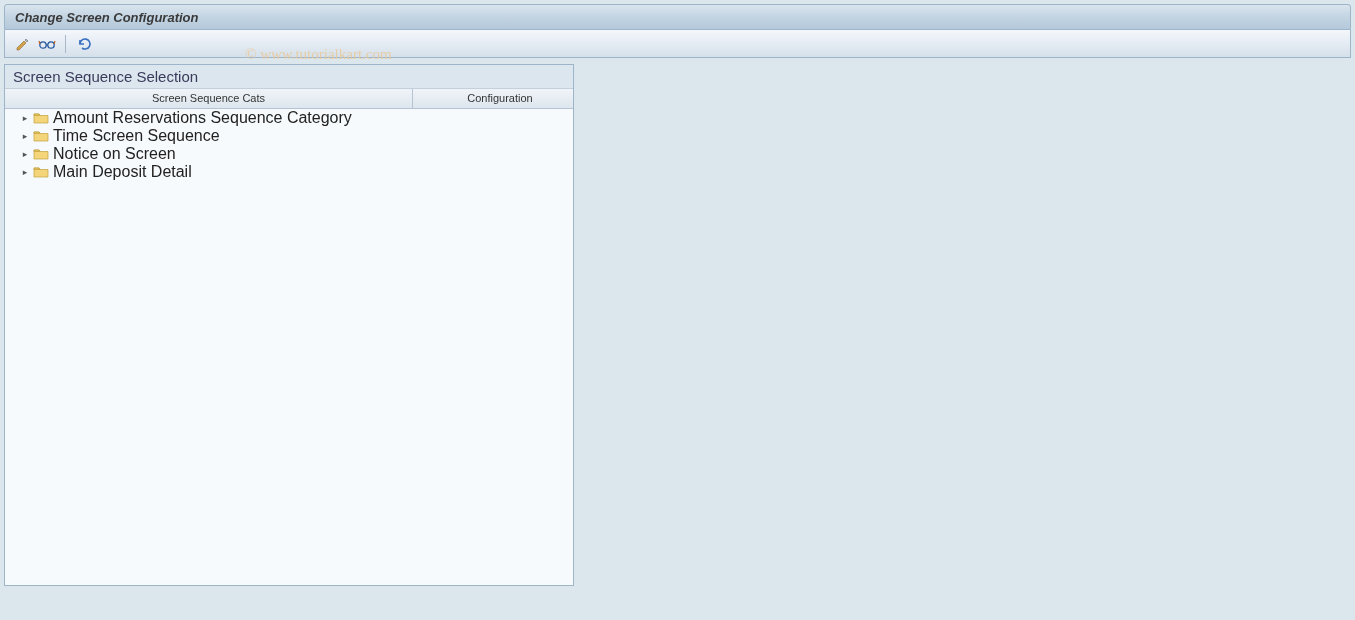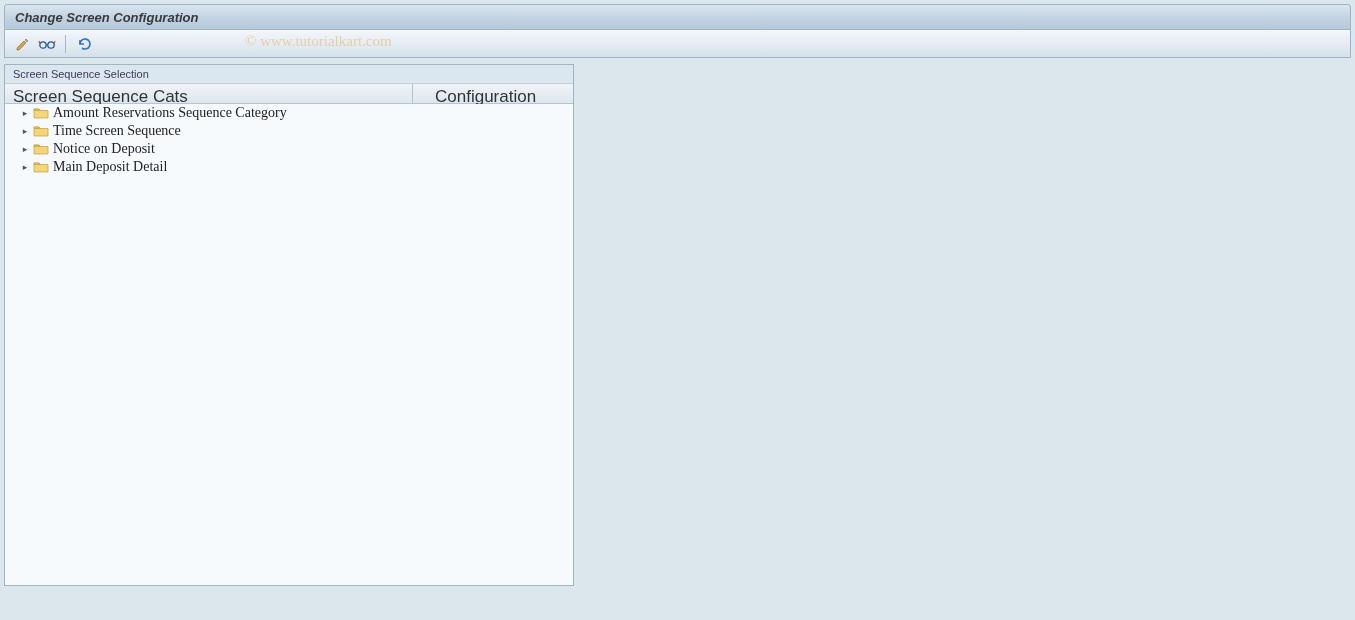--- a/index.html
+++ b/index.html
@@ -54,21 +54,21 @@
     }
     .toolbar-sep {
       width: 1px;
       height: 18px;
       background: #a8b8c8;
       margin: 0 4px;
     }
     .watermark {
       position: absolute;
       left: 240px;
-      top: 3px;
+      top: 16px;
       font-size: 15px;
       color: #e8c99a;
       opacity: 0.85;
       font-family: Georgia, serif;
       pointer-events: none;
     }
     .content-area {
       margin: 6px 4px 4px 4px;
       display: flex;
       height: 560px;
@@ -78,34 +78,35 @@
       border: 1px solid #9eb4c8;
       width: 570px;
       height: 522px;
       display: flex;
       flex-direction: column;
     }
     .panel-header {
       background: #dce6ef;
       border-bottom: 1px solid #c3d0dc;
       padding: 3px 8px;
-      font-size: 11px;
+      font-size: 15px;
       color: #3a3a5a;
     }
     .tree-header {
       display: flex;
       background: linear-gradient(to bottom, #f0f4f8 0%, #dde6ee 100%);
       border-bottom: 1px solid #b4c4d4;
       height: 20px;
     }
     .tree-header-col {
       padding: 3px 8px;
-      font-size: 17px;
+      font-size: 11px;
       color: #333;
       border-right: 1px solid #b4c4d4;
+      text-align: center;
     }
     .tree-header-col.col-1 {
       width: 408px;
     }
     .tree-header-col.col-2 {
       flex: 1;
       border-right: none;
       margin-left: 14px;
     }
     .tree-body {
@@ -128,23 +129,22 @@
       align-items: center;
       justify-content: center;
       color: #555;
       font-size: 9px;
     }
     .folder-icon {
       width: 16px;
       height: 14px;
     }
     .tree-label {
-      font-size: 14px;
+      font-size: 16px;
       color: #222;
-      font-family: Liberation Serif, serif;
     }
   </style>
 </head>
 <body>
 
 <div class="title-bar">
   <span class="title-bar-text">Change Screen Configuration</span>
 </div>
 
 <div class="toolbar">
@@ -202,21 +202,21 @@
         <span class="tree-label">Time Screen Sequence</span>
       </div>
       <div class="tree-item">
         <span class="expand-arrow">▸</span>
         <span class="folder-icon">
           <svg width="16" height="14" viewBox="0 0 16 14">
               <path d="M1 3 L6 3 L7.5 4.5 L15 4.5 L15 12 L1 12 Z" fill="#f5d57a" stroke="#c0a040" stroke-width="0.7"></path>
               <path d="M1 3 L6 3 L7.5 4.5 L1 4.5 Z" fill="#e8c45a" stroke="#c0a040" stroke-width="0.7"></path>
             </svg>
         </span>
-        <span class="tree-label">Notice on Deposit</span>
+        <span class="tree-label">Notice on Screen</span>
       </div>
       <div class="tree-item">
         <span class="expand-arrow">▸</span>
         <span class="folder-icon">
           <svg width="16" height="14" viewBox="0 0 16 14">
               <path d="M1 3 L6 3 L7.5 4.5 L15 4.5 L15 12 L1 12 Z" fill="#f5d57a" stroke="#c0a040" stroke-width="0.7"></path>
               <path d="M1 3 L6 3 L7.5 4.5 L1 4.5 Z" fill="#e8c45a" stroke="#c0a040" stroke-width="0.7"></path>
             </svg>
         </span>
         <span class="tree-label">Main Deposit Detail</span>

